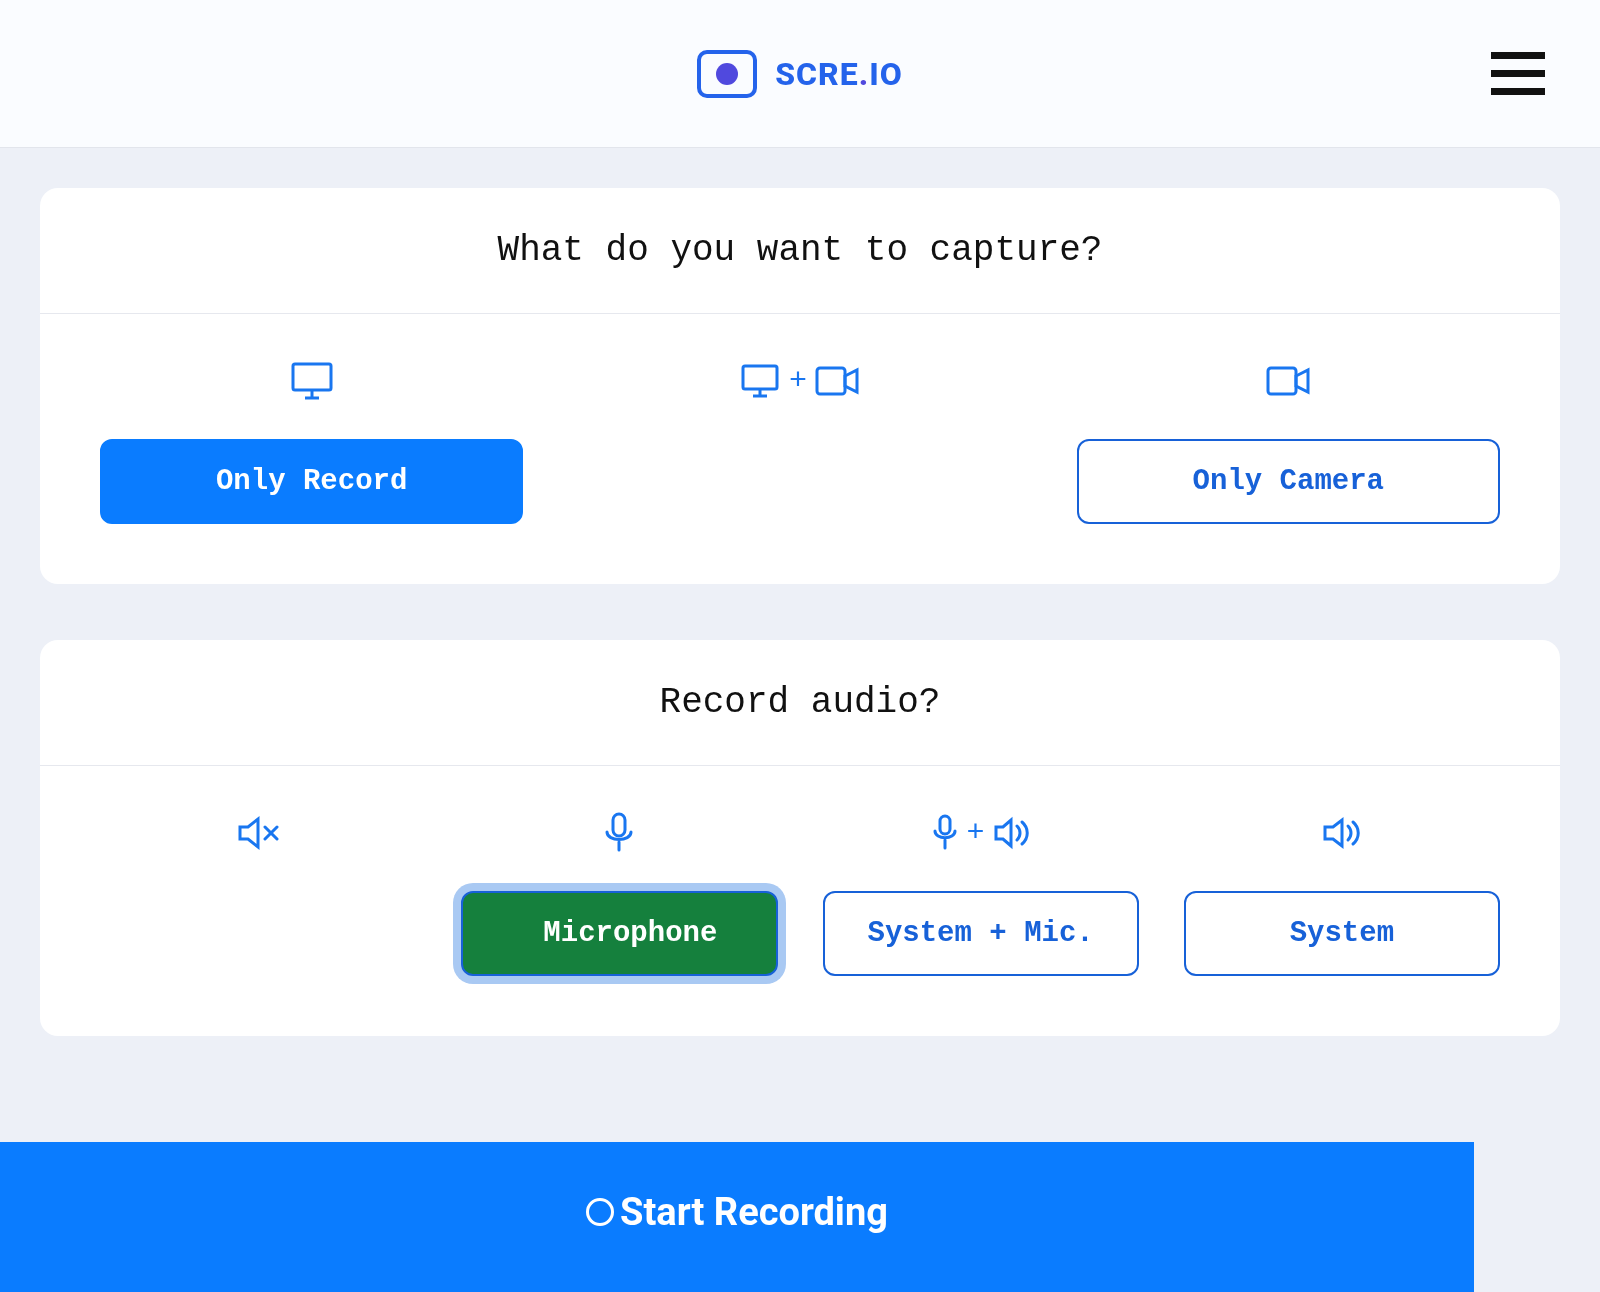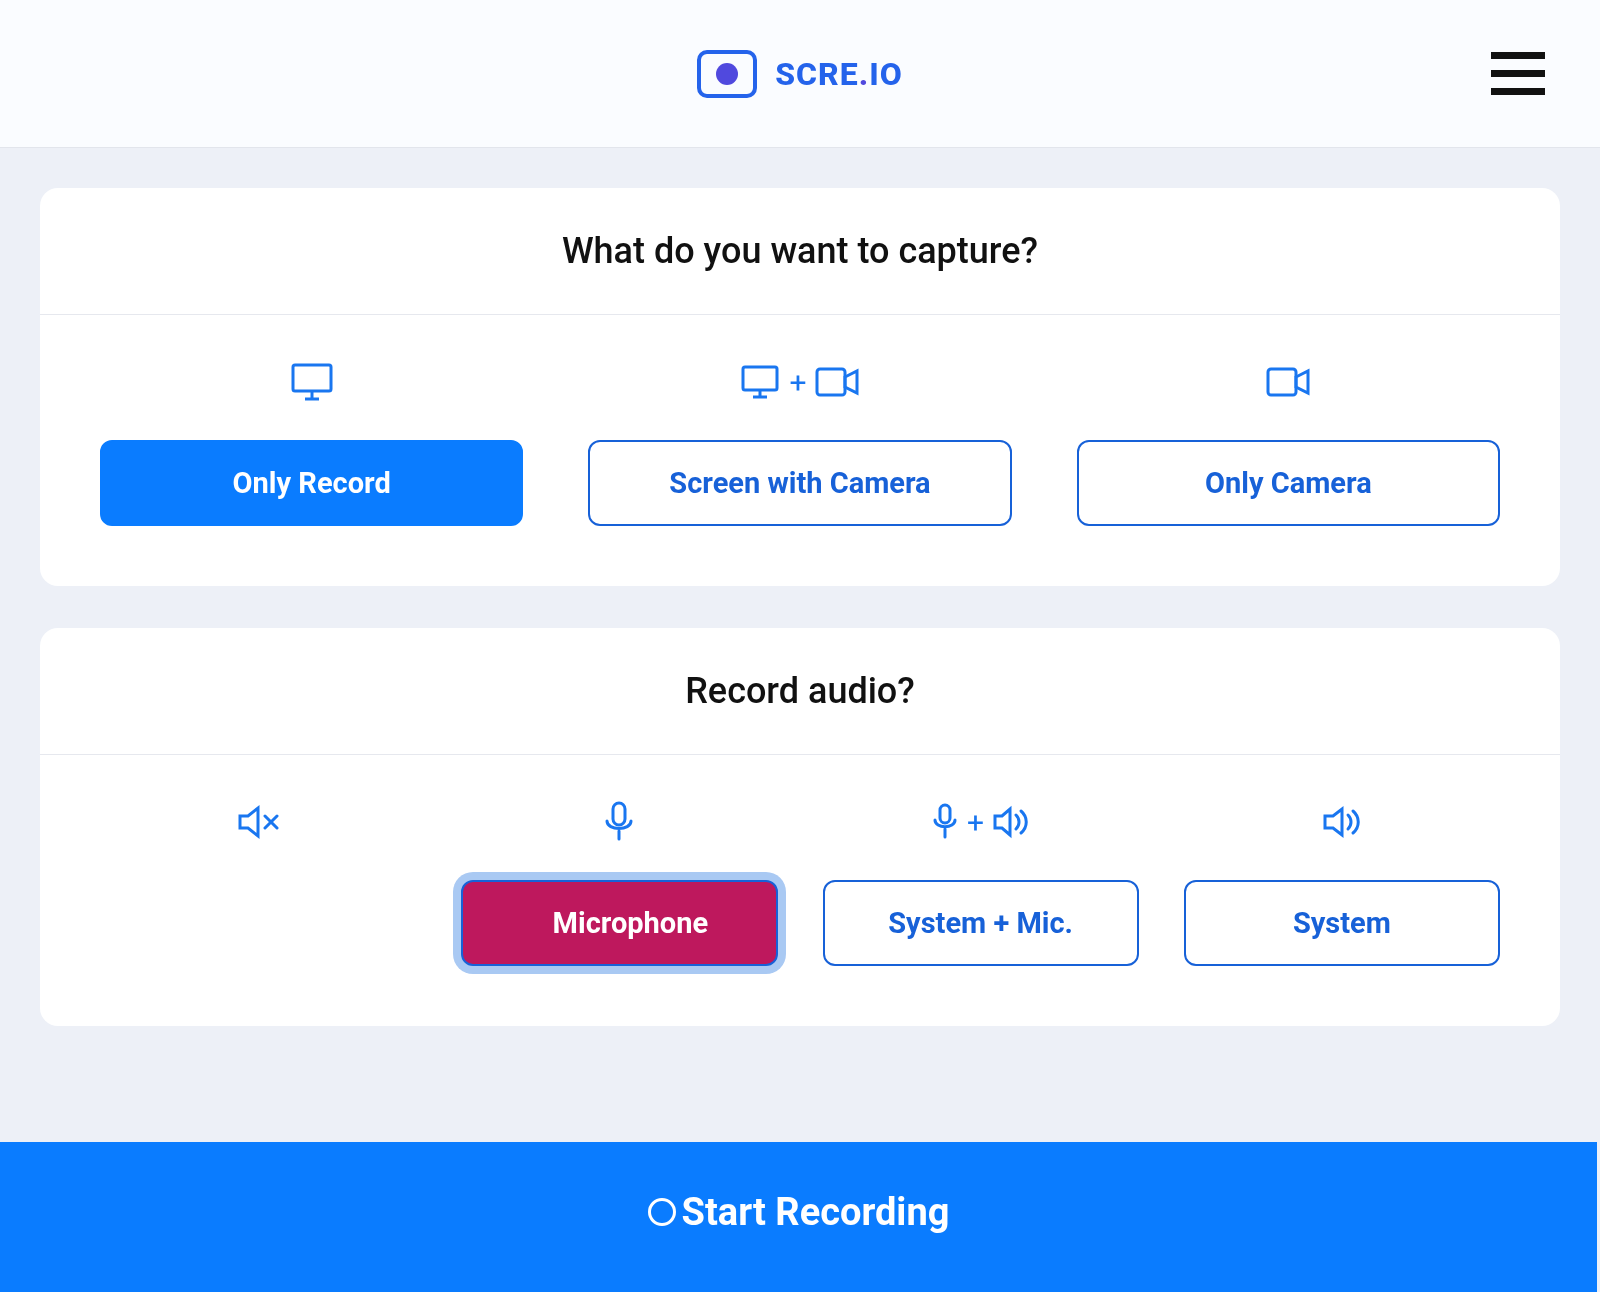--- a/index.html
+++ b/index.html
@@ -63,22 +63,23 @@
     }
     .menu-button svg {
       display: block;
     }
     .content {
       padding: 40px;
     }
     .card {
       background: #ffffff;
       border-radius: 18px;
-      margin-bottom: 42px;
+      margin-bottom: 56px;
       overflow: hidden;
+      font-family: Liberation Mono, monospace;
     }
     .card-header {
       padding: 42px 20px;
       text-align: center;
       font-size: 36px;
       font-weight: 500;
       color: #111;
       border-bottom: 1px solid #e6e8ee;
     }
     .options-row {
@@ -115,32 +116,32 @@
       cursor: pointer;
       text-align: center;
       font-family: inherit;
     }
     .option-button.selected {
       background: #0a7cff;
       color: #ffffff;
       border-color: #0a7cff;
     }
     .option-button.selected-ring {
-      background: #be185d;
+      background: #15803d;
       color: #ffffff;
       border-color: #1761d8;
       box-shadow: 0 0 0 8px #a9c9f3;
       padding-left: 32px;
     }
     .footer {
       position: fixed;
       bottom: 0;
       left: 0;
       right: 0;
-      width: 1597px;
+      width: 1474px;
       background: #0a7cff;
       padding: 48px 20px 58px 20px;
       display: flex;
       align-items: center;
       justify-content: center;
       gap: 6px;
       cursor: pointer;
     }
     .record-circle {
       width: 28px;
@@ -204,21 +205,20 @@
             <rect x="2" y="2" width="34" height="23" rx="2"></rect>
             <line x1="12" y1="32" x2="26" y2="32"></line>
             <line x1="19" y1="25" x2="19" y2="32"></line>
           </svg>
           <span class="plus-sign">+</span>
           <svg width="44" height="30" viewBox="0 0 44 30" fill="none" stroke="#1976f0" stroke-width="3">
             <rect x="2" y="2" width="28" height="26" rx="3"></rect>
             <path d="M30 10 L42 4 L42 26 L30 20 Z"></path>
           </svg>
         </div>
-        <button class="option-button">Screen with Camera</button>
       </div>
 
       <div class="option">
         <div class="option-icon">
           <svg width="44" height="30" viewBox="0 0 44 30" fill="none" stroke="#1976f0" stroke-width="3">
             <rect x="2" y="2" width="28" height="26" rx="3"></rect>
             <path d="M30 10 L42 4 L42 26 L30 20 Z"></path>
           </svg>
         </div>
         <button class="option-button">Only Camera</button>

